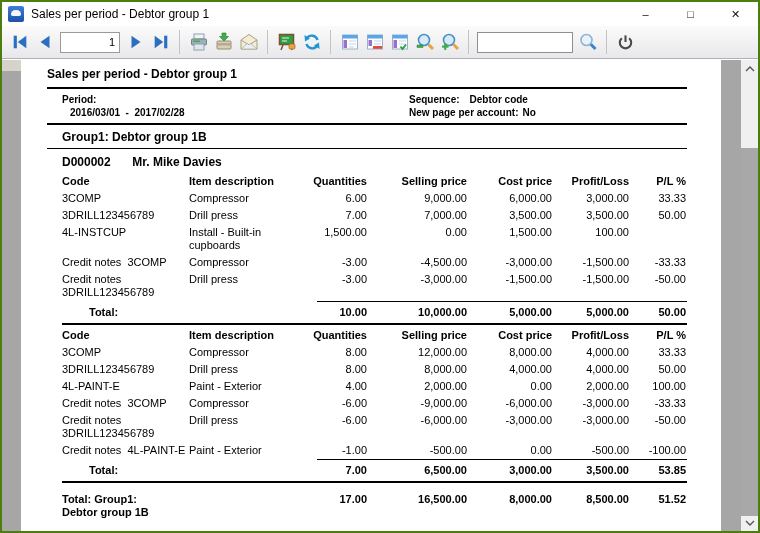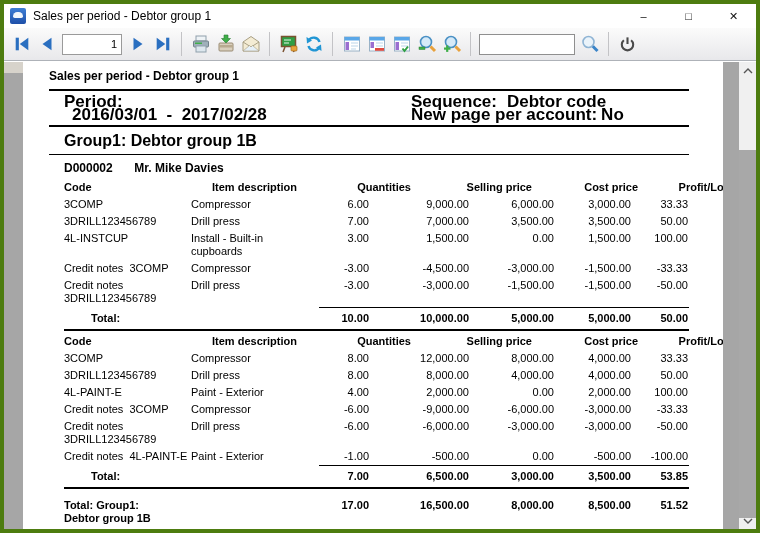--- a/index.html
+++ b/index.html
@@ -1,17 +1,17 @@
 <!DOCTYPE html>
 <html><head>
 <meta charset="utf-8">
 <style>
   * { box-sizing: border-box; margin: 0; padding: 0; }
   html,body { width:760px; height:533px; font-family:"Liberation Sans", sans-serif; background:#fff; }
-  .window { position:absolute; inset:0; border:4px solid #4d7c0f; background:#fff; overflow:hidden; }
+  .window { position:absolute; inset:0; border:2px solid #4d7c0f; background:#fff; overflow:hidden; }
 
   
   .titlebar { height:24px; background:#fff; display:flex; align-items:center; position:relative; }
   .app-icon { width:16px; height:16px; margin:0 7px 0 6px; border-radius:2px;
               background:linear-gradient(#3f7fd6,#1d4fa8); position:relative; flex:0 0 auto; }
   .app-icon::after { content:""; position:absolute; left:3px; top:4px; width:10px; height:6px;
               background:#f2f6fb; border-radius:5px 5px 2px 2px; }
   .title-text { font-size:12px; color:#000; }
   .win-controls { position:absolute; right:0; top:0; height:24px; display:flex; }
   .win-btn { width:45px; height:24px; display:flex; align-items:center; justify-content:center;
@@ -40,33 +40,33 @@
                   align-items:center; justify-content:center; }
   .scroll-up { top:0; } .scroll-down { bottom:0; }
   .scroll-thumb { position:absolute; left:0; top:88px; width:17px; height:368px; background:#a8a8a8; }
 
   
   .report { margin-left:26px; width:640px; color:#000; }
   .rpt-title { font-size:12px; font-weight:bold; padding:7px 0 6px 0; }
   .hr2 { height:2px; background:#000; }
   .hr1 { height:1px; background:#000; }
   .ind15 { margin-left:15px; }
-  .period-block { position:relative; padding:4px 0 4px 0; font-size:17px; font-weight:bold; }
+  .period-block { position:relative; padding:4px 0 4px 0; font-size:10px; font-weight:bold; }
   .period-block .line { line-height:13px; }
   .period-val { margin-left:8px; white-space:pre-wrap; }
   .seq-block { position:absolute; left:362px; top:4px; }
   .seq-val { margin-left:10px; }
   .npa-val { margin-left:4px; }
-  .group-heading { font-size:16px; font-weight:bold; padding:5px 0 4px 15px; }
+  .group-heading { font-size:12px; font-weight:bold; padding:5px 0 4px 15px; }
 
   .sec-heading { font-size:12px; font-weight:bold; padding:6px 0 2px 15px; }
   .sec-heading .acct { display:inline-block; width:67px; }
   .r-row { display:grid; grid-template-columns:142px 115px 63px 100px 85px 77px 57px;
            font-size:11px; line-height:13px; padding:2px 0; }
-  .r-head { font-weight:bold; padding-top:4px;gap:21px; }
+  .r-head { font-weight:bold; padding-top:4px; }
   .num { text-align:right; }
   .c-code { padding-left:15px; white-space:pre-wrap; }
   .hr-short { margin-left:270px; width:370px; }
   .total-row { font-weight:bold; padding:4px 0; }
   .total-label { padding-left:42px; }
   .hr-total { margin-left:15px; width:625px; }
   .grand-row { font-weight:bold; margin-top:8px; padding:2px 0; }
   .grand-label { grid-column:1 / 3; padding-left:15px; white-space:pre-line; }
 </style>
 </head>
@@ -270,21 +270,20 @@
             <div>Drill press</div>
             <div class="num">7.00</div>
             <div class="num">7,000.00</div>
             <div class="num">3,500.00</div>
             <div class="num">3,500.00</div>
             <div class="num">50.00</div>
         </div>
         <div class="r-row">
           <div class="c-code">4L-INSTCUP</div>
             <div>Install - Built-in cupboards</div>
-            <div class="num">3.00</div>
             <div class="num">1,500.00</div>
             <div class="num">0.00</div>
             <div class="num">1,500.00</div>
             <div class="num">100.00</div>
         </div>
         <div class="r-row">
           <div class="c-code">Credit notes  3COMP</div>
             <div>Compressor</div>
             <div class="num">-3.00</div>
             <div class="num">-4,500.00</div>

